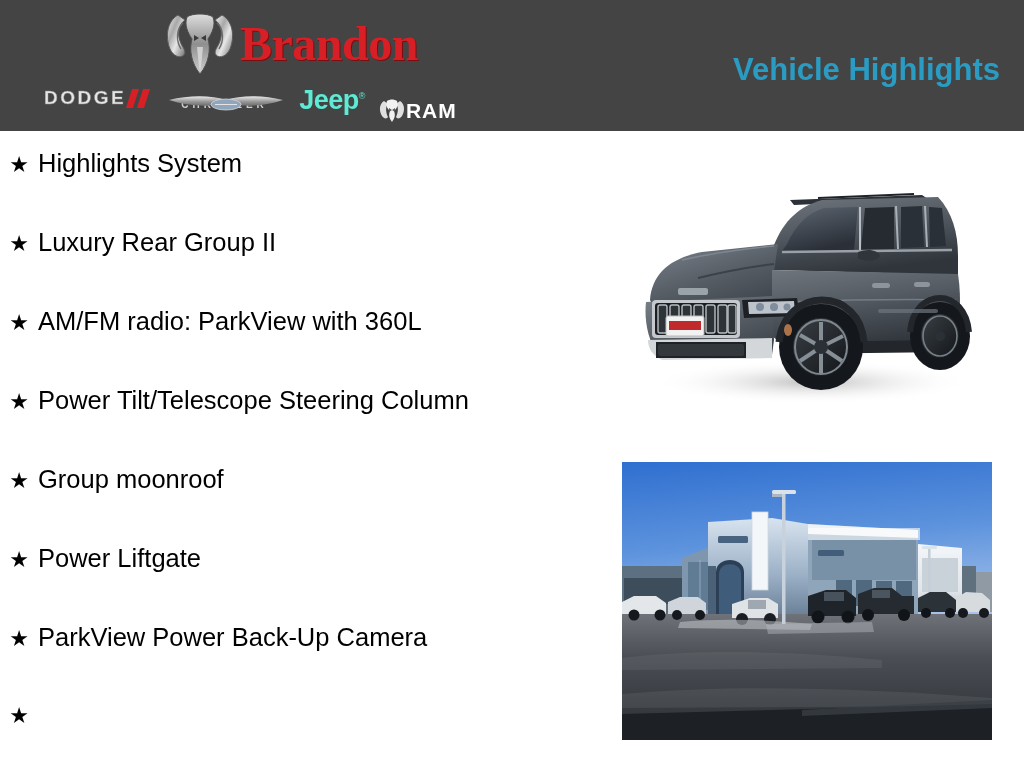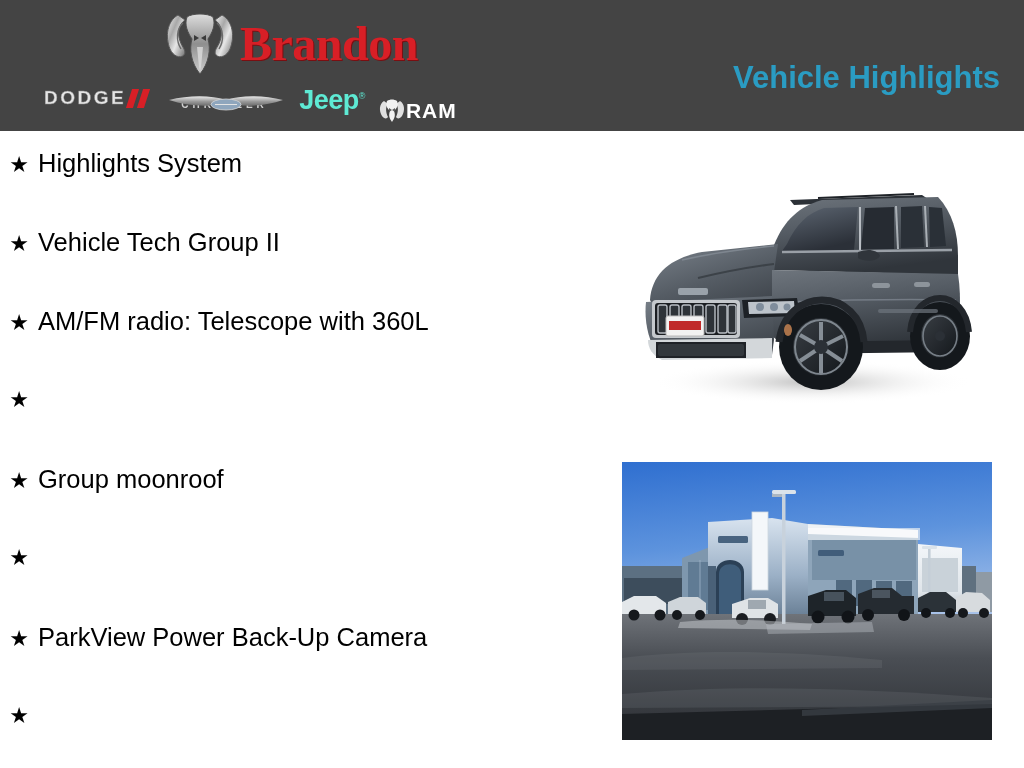--- a/index.html
+++ b/index.html
@@ -151,21 +151,21 @@
     font-family: "Liberation Sans", sans-serif;
     font-weight: bold;
     font-size: 21px;
     letter-spacing: 1px;
     color: #ffffff;
   }
 
   .header-title {
     position: absolute;
     right: 24px;
-    top: 60px;
+    top: 52px;
     font-size: 31px;
     font-weight: bold;
     color: #2a9cc3;
     letter-spacing: 0px;
     white-space: nowrap;
     text-align: right;
   }
 
   
   .features {
@@ -306,39 +306,41 @@
 
   <div class="features">
 
     <div class="feature-row">
       <span class="bullet-star">★</span>
       <span class="feature-text">Highlights System</span>
     </div>
 
     <div class="feature-row">
       <span class="bullet-star">★</span>
-      <span class="feature-text">Vehicle Tech Group II</span>
-    </div>
-
-    <div class="feature-row">
-      <span class="bullet-star">★</span>
-      <span class="feature-text">AM/FM radio: Telescope with 360L</span>
-    </div>
-
-    <div class="feature-row">
-      <span class="bullet-star">★</span>
+      <span class="feature-text">Luxury Rear Group II</span>
+    </div>
+
+    <div class="feature-row">
+      <span class="bullet-star">★</span>
+      <span class="feature-text">AM/FM radio: ParkView with 360L</span>
+    </div>
+
+    <div class="feature-row">
+      <span class="bullet-star">★</span>
+      <span class="feature-text">Power Tilt/Telescope Steering Column</span>
     </div>
 
     <div class="feature-row">
       <span class="bullet-star">★</span>
       <span class="feature-text">Group moonroof</span>
     </div>
 
     <div class="feature-row">
       <span class="bullet-star">★</span>
+      <span class="feature-text">Power Liftgate</span>
     </div>
 
     <div class="feature-row">
       <span class="bullet-star">★</span>
       <span class="feature-text">ParkView Power Back-Up Camera</span>
     </div>
 
     <div class="feature-row">
       <span class="bullet-star">★</span>
     </div>

